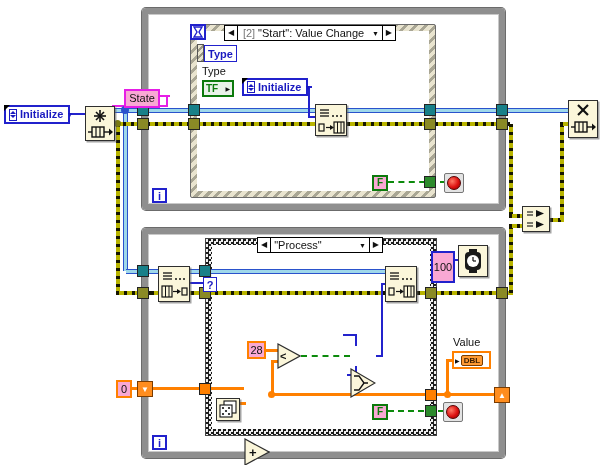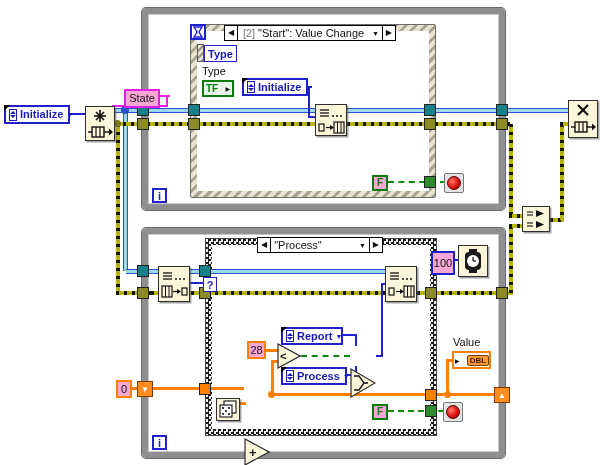--- a/index.html
+++ b/index.html
@@ -302,21 +302,21 @@
         <circle cx="25" cy="12" r="1" fill="#111"></circle>
       <rect x="3" y="21" width="5" height="7" fill="none" stroke="#111" stroke-width="1.2"></rect>
       <line x1="10" y1="24.5" x2="15" y2="24.5" stroke="#111" stroke-width="1.2"></line>
       <polygon points="14,22 18,24.5 14,27" fill="#111"></polygon>
       <rect x="18" y="19" width="10" height="11" fill="none" stroke="#111" stroke-width="1.2"></rect>
       <line x1="21.5" y1="19" x2="21.5" y2="30" stroke="#111" stroke-width="1"></line>
       <line x1="25" y1="19" x2="25" y2="30" stroke="#111" stroke-width="1"></line>
     </svg>
   </div>
 
-  <div class="abs konst" style="left:431px;top:251px;width:24px;height:24px;border-color:#2121cc">
+  <div class="abs konst" style="left:431px;top:251px;width:24px;height:32px;border-color:#2121cc">
     <span>100</span>
   </div>
   <div class="abs node" style="left:458px;top:245px;width:30px;height:32px">
     <svg width="28" height="30" viewBox="0 0 28 30">
       <rect x="6" y="6" width="16" height="18" rx="4" fill="#1a1a1a"></rect>
       <rect x="10" y="3" width="8" height="4" fill="#1a1a1a"></rect>
         <rect x="10" y="23" width="8" height="4" fill="#1a1a1a"></rect>
       <circle cx="14" cy="15" r="6" fill="#fff"></circle>
       <line x1="14" y1="15" x2="14" y2="11" stroke="#111" stroke-width="1.2"></line>
       <line x1="14" y1="15" x2="17" y2="15" stroke="#111" stroke-width="1.2"></line>
@@ -334,38 +334,20 @@
   </div>
 
   <div class="abs konst" style="left:247px;top:341px;width:19px;height:18px;border-color:#ff8000">
     <span>28</span>
   </div>
   <div class="abs tri" style="left:277px;top:343px;width:24px;height:26px">
     <svg width="24" height="26" viewBox="0 0 24 26">
         <polygon points="1,1 1,25 23,13" fill="#fbf6da" stroke="#2e2e2e" stroke-width="1.2"></polygon>
       </svg>
     <span class="sym" style="font-size:11px;left:3px">&lt;</span>
-  </div>
-  <div class="abs enum" style="left:281px;top:327px;width:62px;height:18px">
-    <span class="fold"></span>
-    <span class="eicon">
-        <i class="up"></i>
-        <i class="dn"></i>
-      </span>
-    <span>Report</span>
-    <span style="font-size:7px">▼</span>
-  </div>
-  <div class="abs enum" style="left:281px;top:367px;width:66px;height:18px">
-    <span class="fold"></span>
-    <span class="eicon">
-        <i class="up"></i>
-        <i class="dn"></i>
-      </span>
-    <span>Process</span>
-    <span style="font-size:7px">▼</span>
   </div>
   <div class="abs tri" style="left:350px;top:342px;width:26px;height:30px">
     <svg width="26" height="30" viewBox="0 0 26 30">
       <polygon points="1,1 1,29 25,15" fill="#fbf6da" stroke="#2e2e2e" stroke-width="1.2"></polygon>
       <polyline points="4,8 9,8 14,15 18,15" fill="none" stroke="#111" stroke-width="1.3"></polyline>
       <polyline points="4,22 9,22 14,15" fill="none" stroke="#111" stroke-width="1.3"></polyline>
     </svg>
   </div>
   <div class="abs tri" style="left:244px;top:382px;width:26px;height:28px">
     <svg width="26" height="28" viewBox="0 0 26 28">
@@ -389,18 +371,18 @@
     <span style="color:#0c7a0c;font-weight:bold;font-size:10px">F</span>
   </div>
   <div class="abs stopbtn" style="left:443px;top:402px;width:20px;height:20px">
       <i></i>
     </div>
   <div class="abs iterm" style="left:152px;top:435px;width:15px;height:15px">
     <span>i</span>
   </div>
 
   <div class="abs lbl" style="left:453px;top:336px;font-weight:normal">Value</div>
-  <div class="abs" style="left:452px;top:351px;width:39px;height:18px;background:#fff;border:2px solid #ff8000;display:flex;align-items:center;gap:7px;padding:0 1px">
+  <div class="abs" style="left:452px;top:351px;width:39px;height:18px;background:#fff;border:2px solid #ff8000;display:flex;align-items:center;gap:1px;padding:0 1px">
     <span style="font-size:6px;color:#111">▶</span>
     <span style="background:#ff9a33;border:1px solid #7a3c00;color:#3a1d00;font-size:8px;font-weight:bold;padding:0 2px;border-radius:2px">DBL</span>
   </div>
 
 </div>
 
 </body></html>

